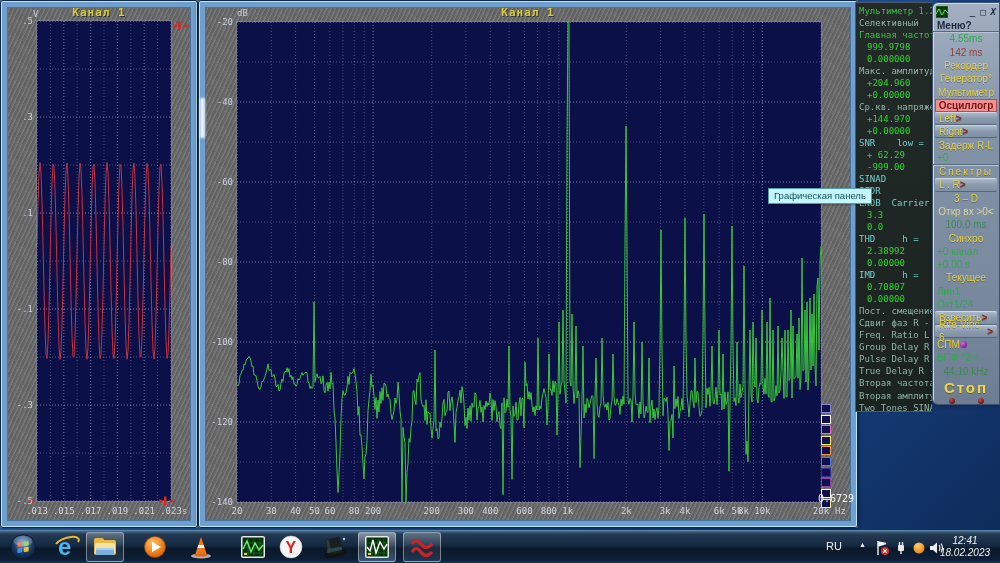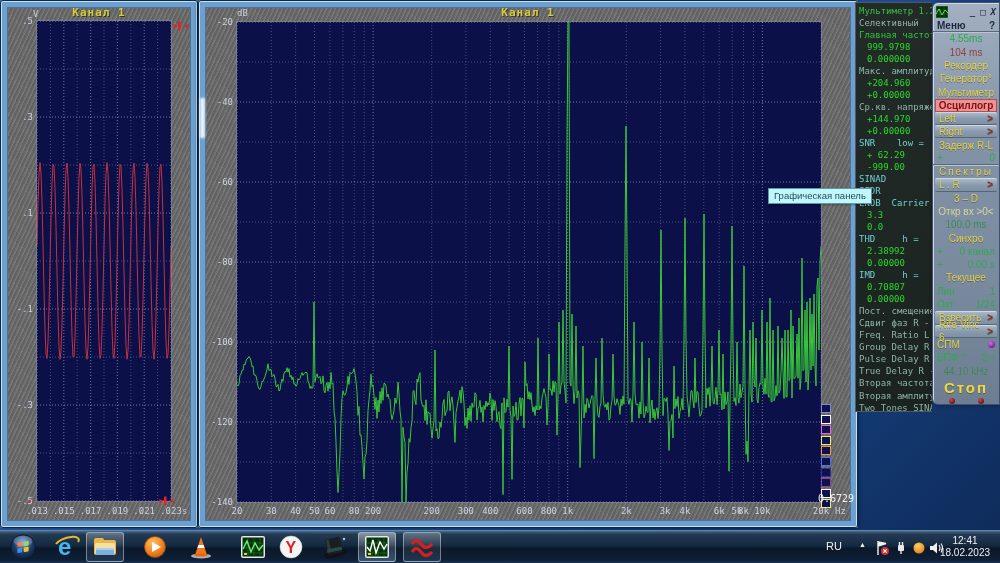--- a/index.html
+++ b/index.html
@@ -41,21 +41,21 @@
   .ro-line.val{color:#29d929;padding-left:8px;}
   
   .cpanel{position:absolute;left:932px;top:2px;width:68px;height:403px;z-index:40;
     background:linear-gradient(180deg,#a3b0c2,#8494a8 30%,#7a8a9e 70%,#6e7e92);
     border:1px solid #3e5270;border-radius:6px 0 0 6px;box-sizing:border-box;
     box-shadow:inset 1px 1px 0 #cdd8e4, 0 0 4px rgba(0,0,0,.4);padding:1px 0;}
   .cp-title{height:15px;display:flex;align-items:center;padding:0 3px;gap:2px;}
   .cp-wbtn{font-family:"DejaVu Sans Mono",monospace;font-size:9px;font-weight:bold;color:#1c2840;margin-left:3px;}
   .cp-wbtn.x{font-style:italic;}
   .cp-row{position:relative;height:13.3px;line-height:13px;font-size:10px;padding:0 4px;
-    display:flex;justify-content:space-between;align-items:center;box-sizing:border-box;}
+    display:flex;justify-content:flex-start;align-items:center;box-sizing:border-box;}
   .cp-row.center{justify-content:center;}
   .cp-row.yellow{color:#e2d044;text-shadow:0 1px 0 rgba(40,40,40,.4);}
   .cp-row.green{color:#2fa84f;}
   .cp-row.dimgreen{color:#3c8a52;}
   .cp-row.maroon{color:#96403a;}
   .cp-row.pale{color:#d6d494;}
   .cp-row.spaced{letter-spacing:2px;}
   .cp-row.menu{color:#1c2840;font-weight:bold;}
   .cp-row.sep{border-bottom:1px solid #5a6a7e;box-shadow:0 1px 0 #b8c4d2;}
   .cp-row.btn{margin:0 2px;border-radius:2px;
@@ -73,21 +73,21 @@
   .taskbar{position:absolute;left:0;top:530px;width:1000px;height:33px;z-index:60;
     background:linear-gradient(180deg,#4a6a8a,#243a52 10%,#142a42 45%,#0a1829 55%,#0e1f36 90%,#1a3350);
     border-top:1px solid #5a88aa;box-sizing:border-box;}
   .tb-btn{position:absolute;top:1px;height:30px;display:flex;align-items:center;justify-content:center;}
   .tb-btn.open{border-radius:3px;background:linear-gradient(180deg,rgba(255,255,255,.28),rgba(255,255,255,.08) 50%,rgba(120,180,230,.15));
     border:1px solid rgba(255,255,255,.4);box-sizing:border-box;}
   .tb-btn.active{background:linear-gradient(180deg,rgba(255,255,255,.45),rgba(255,255,255,.15) 50%,rgba(140,200,250,.3));}
   .tray{position:absolute;right:0;top:0;height:33px;}
   .tray-txt{position:absolute;color:#f0f0f0;font-size:11px;}
   .clock{position:absolute;right:4px;top:4px;width:62px;text-align:center;color:#f0f0f0;
-    font-size:10px;line-height:12px;}
+    font-size:10px;line-height:12px;font-style:italic;}
 </style>
 </head>
 <body>
 
 <div class="screen">
 
   <div class="win" id="osc-win" style="left:0;top:0;width:198px;height:528px;z-index:10">
     <div class="ptitle" style="left:0;width:198px;top:6px;text-align:center">Канал 1</div>
     <div class="unit" style="left:33px;top:9px">V</div>
     <div class="plot" style="left:37px;top:21px;width:134px;height:480px">
@@ -287,21 +287,21 @@
     </div>
     <div id="cp-rows">
         <div class="cp-row menu sep">
           <span>Меню</span>
           <span>?</span>
         </div>
         <div class="cp-row center green">
           <span>4.55ms</span>
         </div>
         <div class="cp-row center maroon">
-          <span>104 ms</span>
+          <span>142 ms</span>
         </div>
         <div class="cp-row center yellow">
           <span>Рекордер</span>
         </div>
         <div class="cp-row center yellow">
           <span>Генератор°</span>
         </div>
         <div class="cp-row center yellow">
           <span>Мультиметр</span>
         </div>

